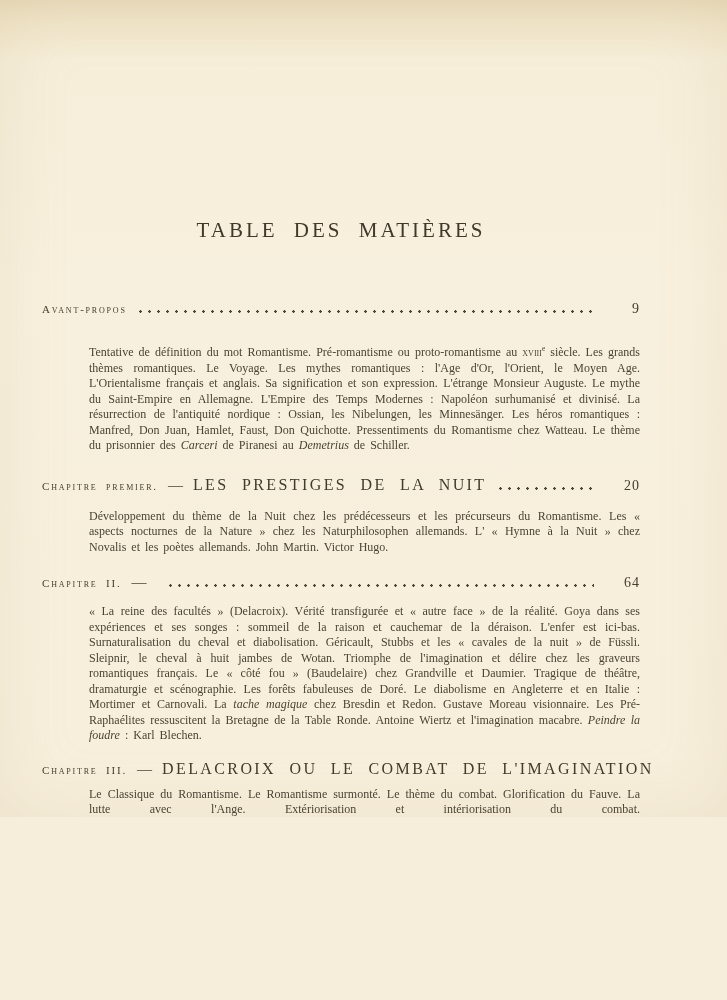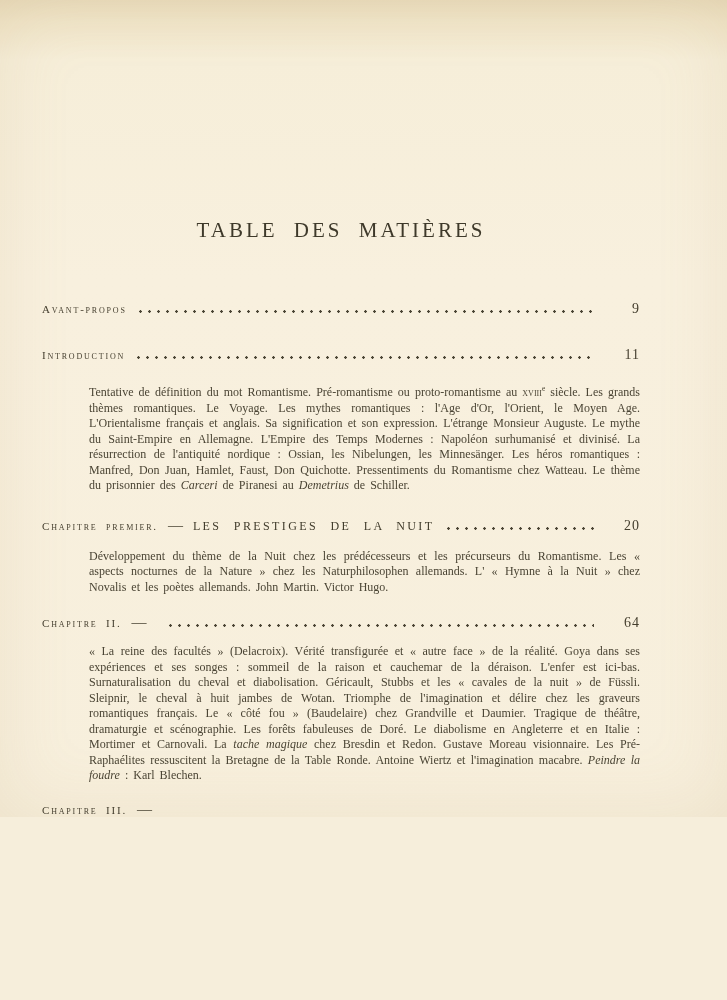--- a/index.html
+++ b/index.html
@@ -53,21 +53,21 @@
     letter-spacing: 1.8px;
     word-spacing: 4px;
     color: #443e2e;
   }
   .dash {
     margin: 0 10px;
     font-size: 15px;
     color: #443e2e;
   }
   .chap-title {
-    font-size: 12px;
+    font-size: 16px;
     letter-spacing: 2.4px;
     word-spacing: 7px;
     color: #403b2b;
   }
   .leader {
     flex: 1 1 auto;
     height: 3px;
     margin-left: 9px;
     margin-right: 12px;
     background-image: radial-gradient(circle, #4a4434 1.05px, rgba(0,0,0,0) 1.5px);
@@ -116,25 +116,20 @@
 
   <div class="entry entry-av">
     <div class="line">
       <span class="sc-label">Avant-propos</span>
       <span class="leader"></span>
       <span class="pagenum">9</span>
     </div>
   </div>
 
   <div class="entry entry-intro">
-    <div class="line">
-      <span class="sc-label">Introduction</span>
-      <span class="leader"></span>
-      <span class="pagenum">11</span>
-    </div>
     <p class="summary"><span>Tentative de définition du mot Romantisme. Pré-romantisme ou proto-romantisme au </span><span class="sc">xviii</span><span class="sup">e</span><span> siècle. Les grands thèmes romantiques. Le Voyage. Les mythes romantiques : l'Age d'Or, l'Orient, le Moyen Age. L'Orientalisme français et anglais. Sa signification et son expression. L'étrange Monsieur Auguste. Le mythe du Saint-Empire en Allemagne. L'Empire des Temps Modernes : Napoléon surhumanisé et divinisé. La résurrection de l'antiquité nordique : Ossian, les Nibelungen, les Minnesänger. Les héros romantiques : Manfred, Don Juan, Hamlet, Faust, Don Quichotte. Pressentiments du Romantisme chez Watteau. Le thème du prisonnier des </span><span class="it">Carceri</span><span> de Piranesi au </span><span class="it">Demetrius</span><span> de Schiller.</span></p>
   </div>
 
   <div class="entry entry-ch1">
     <div class="line">
       <span class="sc-label">Chapitre premier.</span>
       <span class="dash">—</span>
       <span class="chap-title">LES PRESTIGES DE LA NUIT</span>
       <span class="leader"></span>
       <span class="pagenum">20</span>
@@ -149,16 +144,18 @@
       <span class="leader"></span>
       <span class="pagenum">64</span>
     </div>
     <p class="summary"><span>« La reine des facultés » (Delacroix). Vérité transfigurée et « autre face » de la réalité. Goya dans ses expériences et ses songes : sommeil de la raison et cauchemar de la déraison. L'enfer est ici-bas. Surnaturalisation du cheval et diabolisation. Géricault, Stubbs et les « cavales de la nuit » de Füssli. Sleipnir, le cheval à huit jambes de Wotan. Triomphe de l'imagination et délire chez les graveurs romantiques français. Le « côté fou » (Baudelaire) chez Grandville et Daumier. Tragique de théâtre, dramaturgie et scénographie. Les forêts fabuleuses de Doré. Le diabolisme en Angleterre et en Italie : Mortimer et Carnovali. La </span><span class="it">tache magique</span><span> chez Bresdin et Redon. Gustave Moreau visionnaire. Les Pré-Raphaélites ressuscitent la Bretagne de la Table Ronde. Antoine Wiertz et l'imagination macabre. </span><span class="it">Peindre la foudre</span><span> : Karl Blechen.</span></p>
   </div>
 
   <div class="entry entry-ch3">
     <div class="line">
       <span class="sc-label">Chapitre III.</span>
       <span class="dash">—</span>
+      <span class="chap-title">DELACROIX OU LE COMBAT DE L'IMAGINATION</span>
     </div>
+    <p class="summary justify-last"><span>Le Classique du Romantisme. Le Romantisme surmonté. Le thème du combat. Glorification du Fauve. La lutte avec l'Ange. Extériorisation et intériorisation du combat.</span></p>
   </div>
 
 </div>
 
 </body></html>

